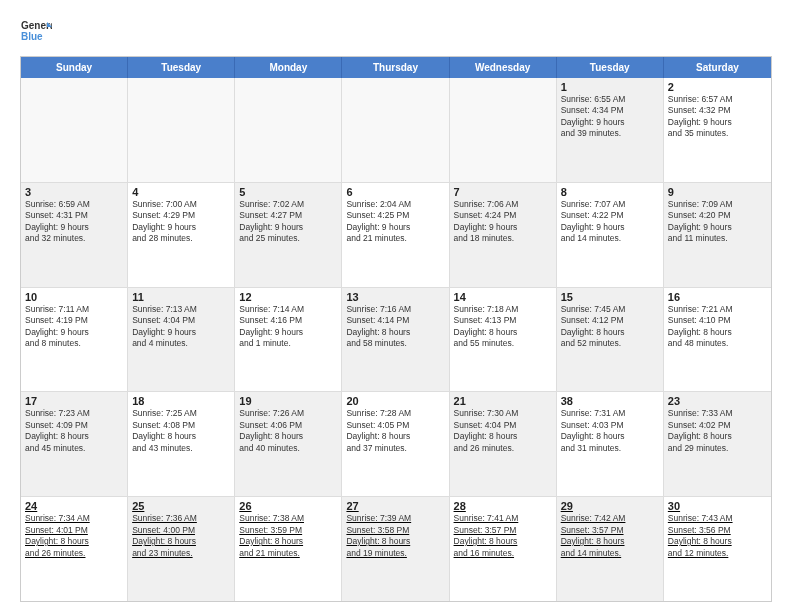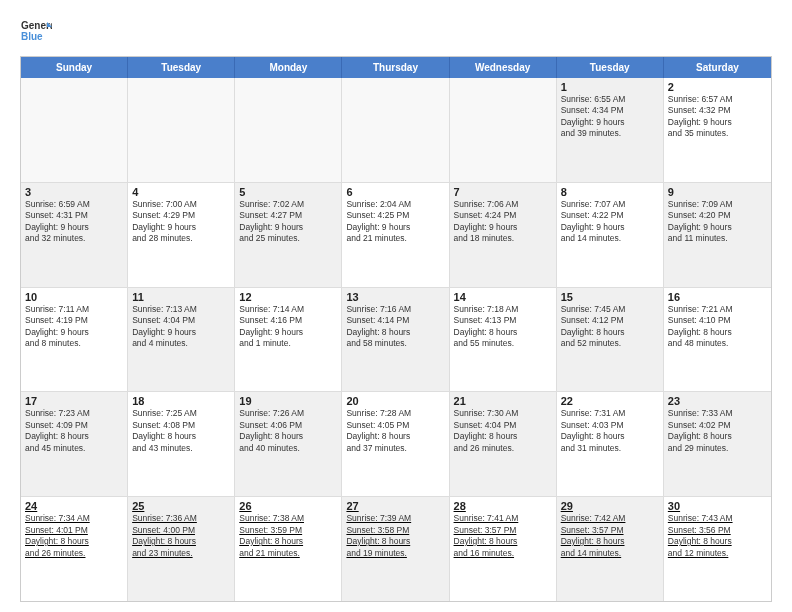--- a/index.html
+++ b/index.html
@@ -282,21 +282,21 @@
             <span class="cell-line">and 37 minutes.</span>
           </div>
           <div class="cal-cell shaded">
             <span class="day-num">21</span>
             <span class="cell-line">Sunrise: 7:30 AM</span>
             <span class="cell-line">Sunset: 4:04 PM</span>
             <span class="cell-line">Daylight: 8 hours</span>
             <span class="cell-line">and 26 minutes.</span>
           </div>
           <div class="cal-cell">
-            <span class="day-num">22</span>
+            <span class="day-num">38</span>
             <span class="cell-line">Sunrise: 7:31 AM</span>
             <span class="cell-line">Sunset: 4:03 PM</span>
             <span class="cell-line">Daylight: 8 hours</span>
             <span class="cell-line">and 31 minutes.</span>
           </div>
           <div class="cal-cell shaded">
             <span class="day-num">23</span>
             <span class="cell-line">Sunrise: 7:33 AM</span>
             <span class="cell-line">Sunset: 4:02 PM</span>
             <span class="cell-line">Daylight: 8 hours</span>

